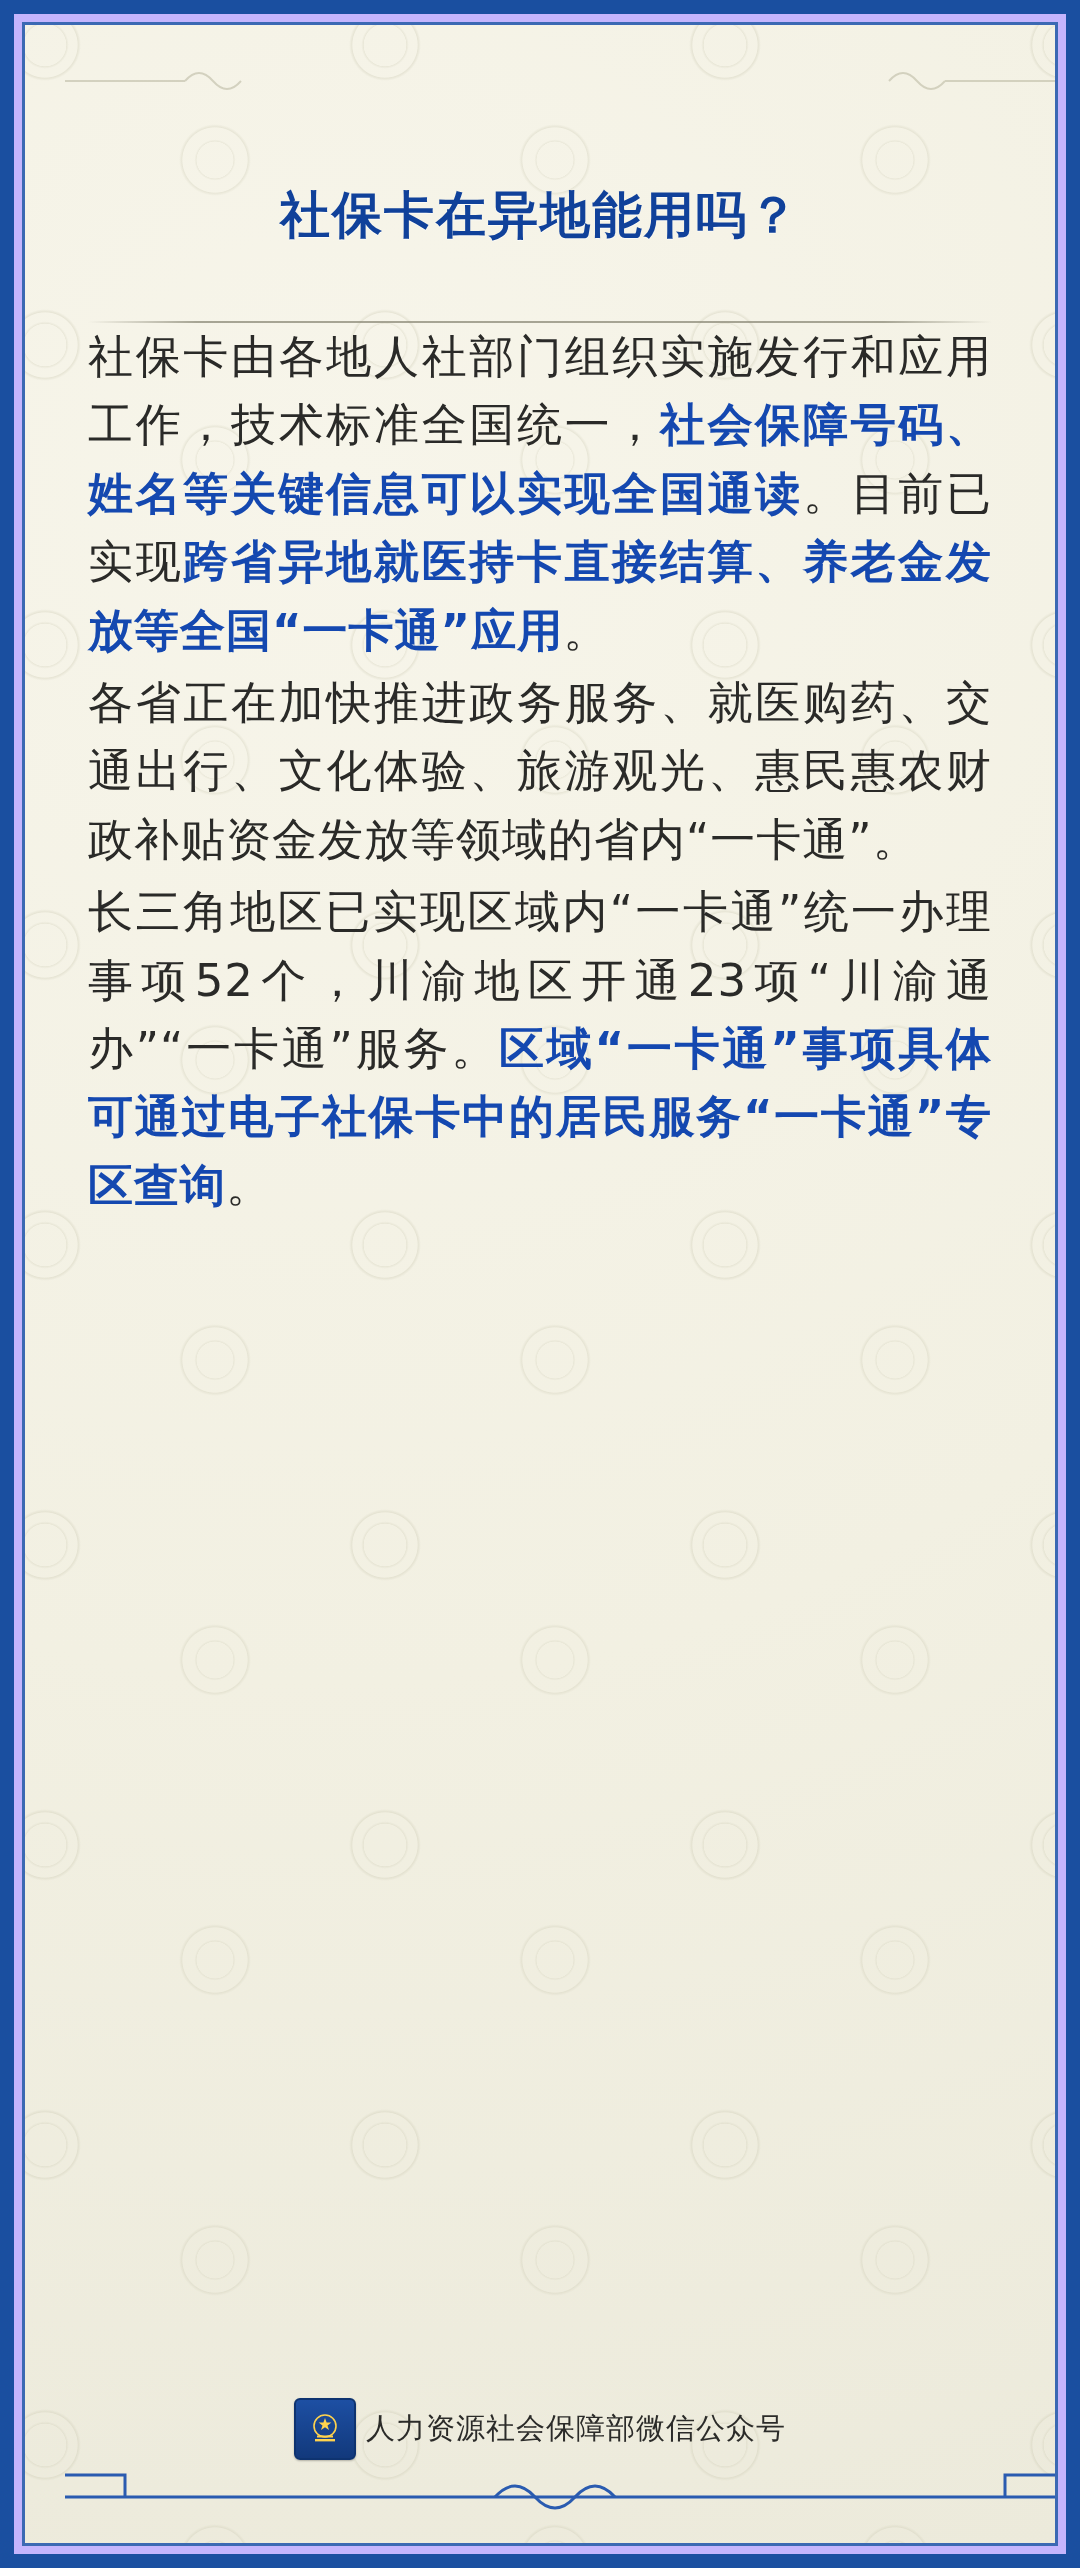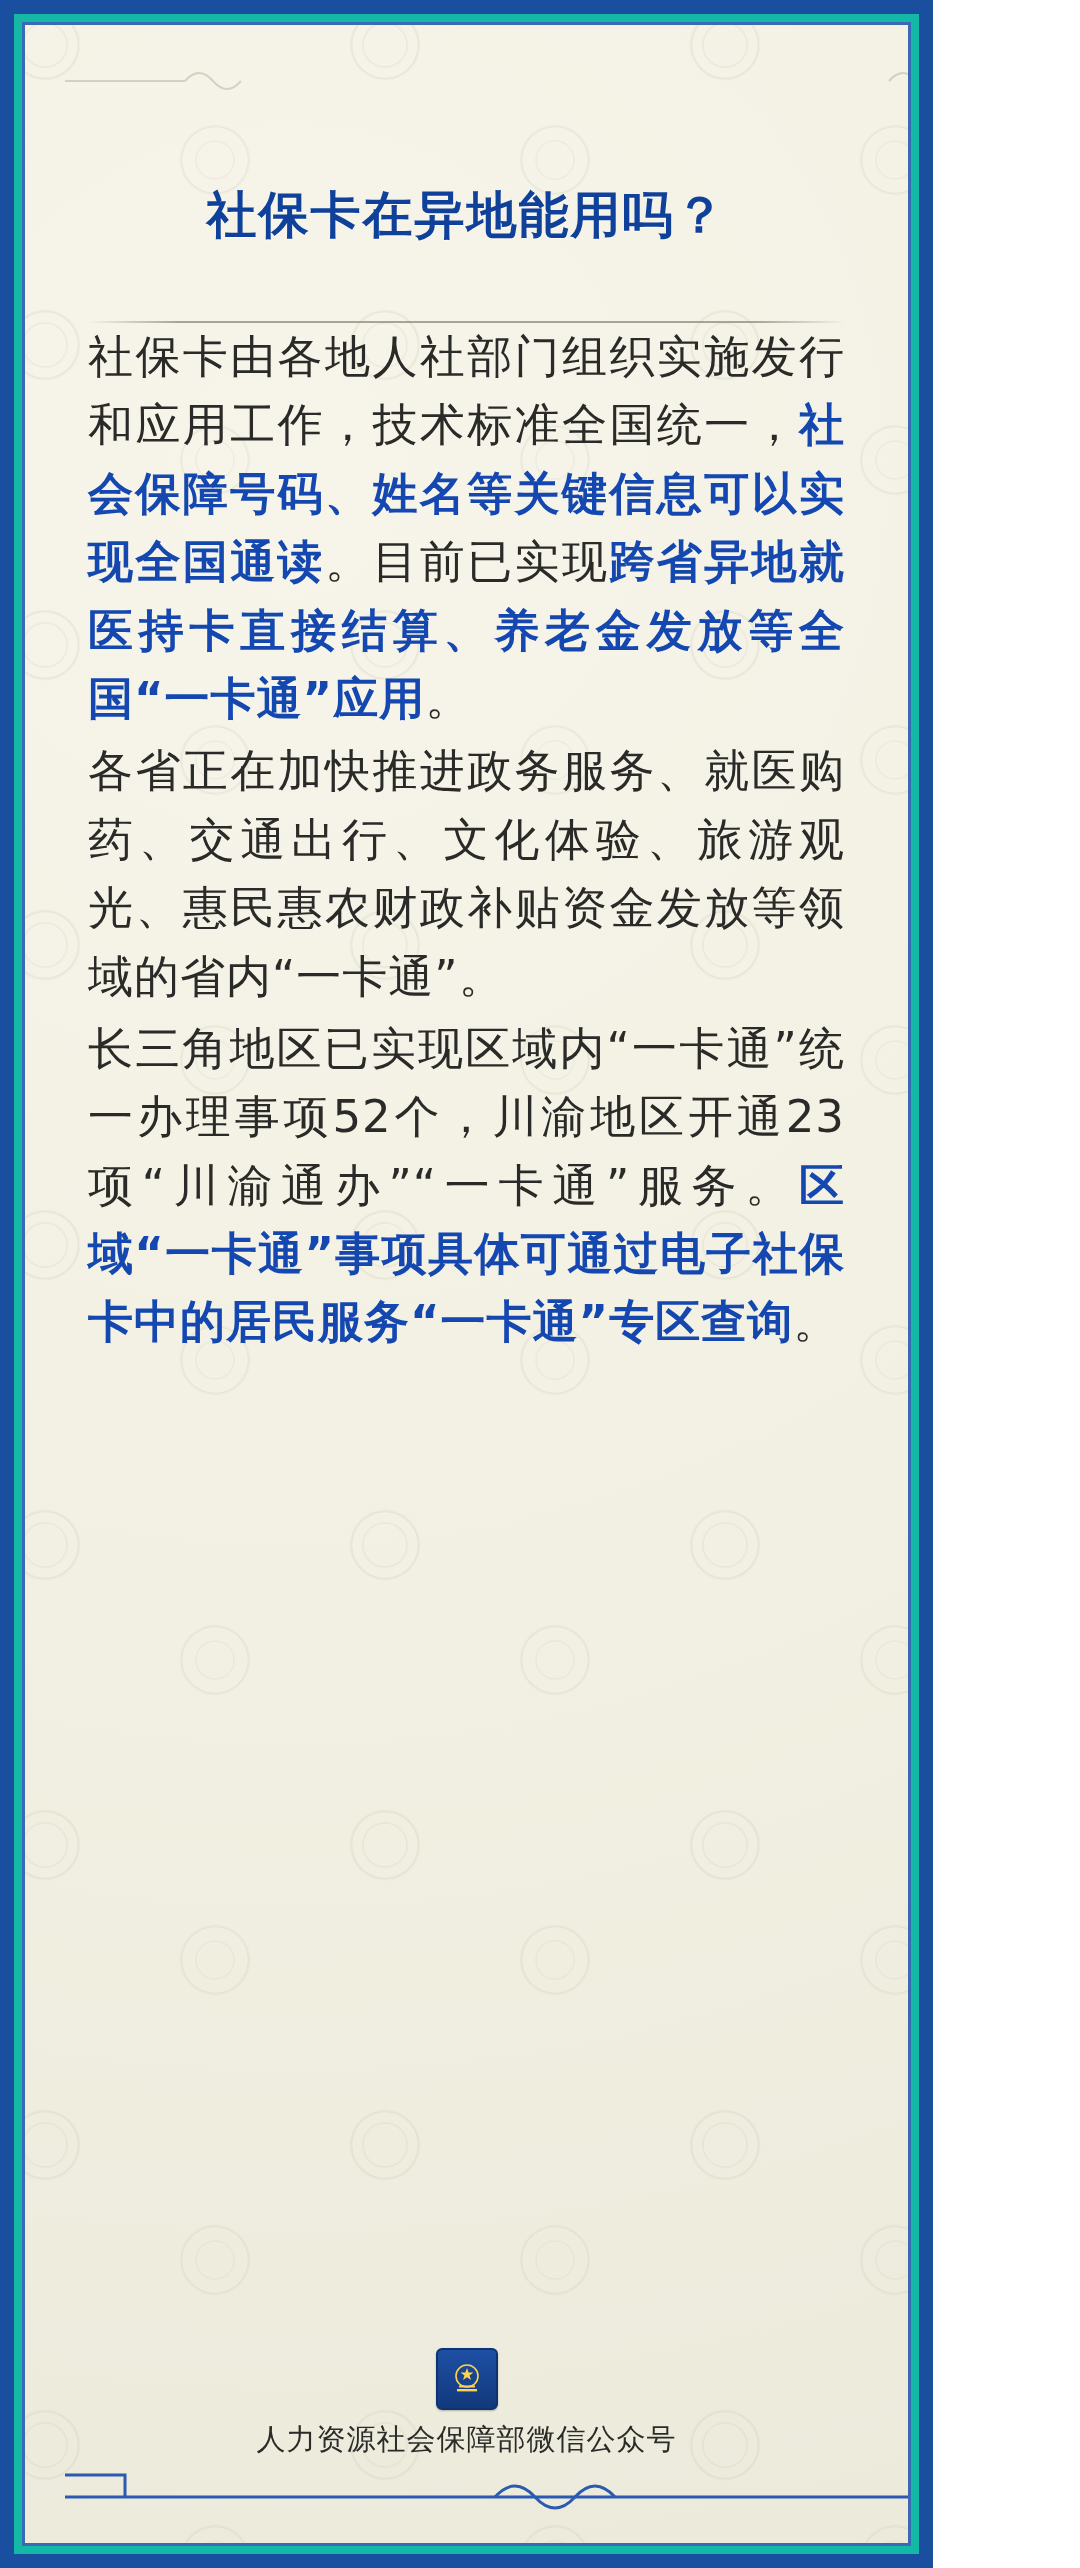--- a/index.html
+++ b/index.html
@@ -5,24 +5,24 @@
   html, body {
     margin: 0;
     padding: 0;
     background: #ffffff;
   }
   body {
     font-family: "Liberation Sans", sans-serif;
   }
   .poster {
     position: relative;
-    width: 933px;
+    width: 1080px;
     height: 2568px;
     box-sizing: border-box;
-    background: #14b8a6;
+    background: #c4b5fd;
     overflow: hidden;
   }
   
   .frame-outer {
     position: absolute;
     left: 0; top: 0; right: 0; bottom: 0;
     border: 14px solid #1a4fa0;
     box-sizing: border-box;
     pointer-events: none;
     z-index: 40;
@@ -114,21 +114,20 @@
   }
   .footer {
     position: absolute;
     left: 0; right: 0;
     bottom: 108px;
     z-index: 12;
     display: flex;
     align-items: center;
     justify-content: center;
     gap: 10px;
-    flex-direction: column;
   }
   .emblem {
     width: 58px;
     height: 58px;
     border-radius: 6px;
     background: linear-gradient(#1d4fa3, #12397c);
     border: 2px solid #0e3370;
     display: flex;
     align-items: center;
     justify-content: center;

